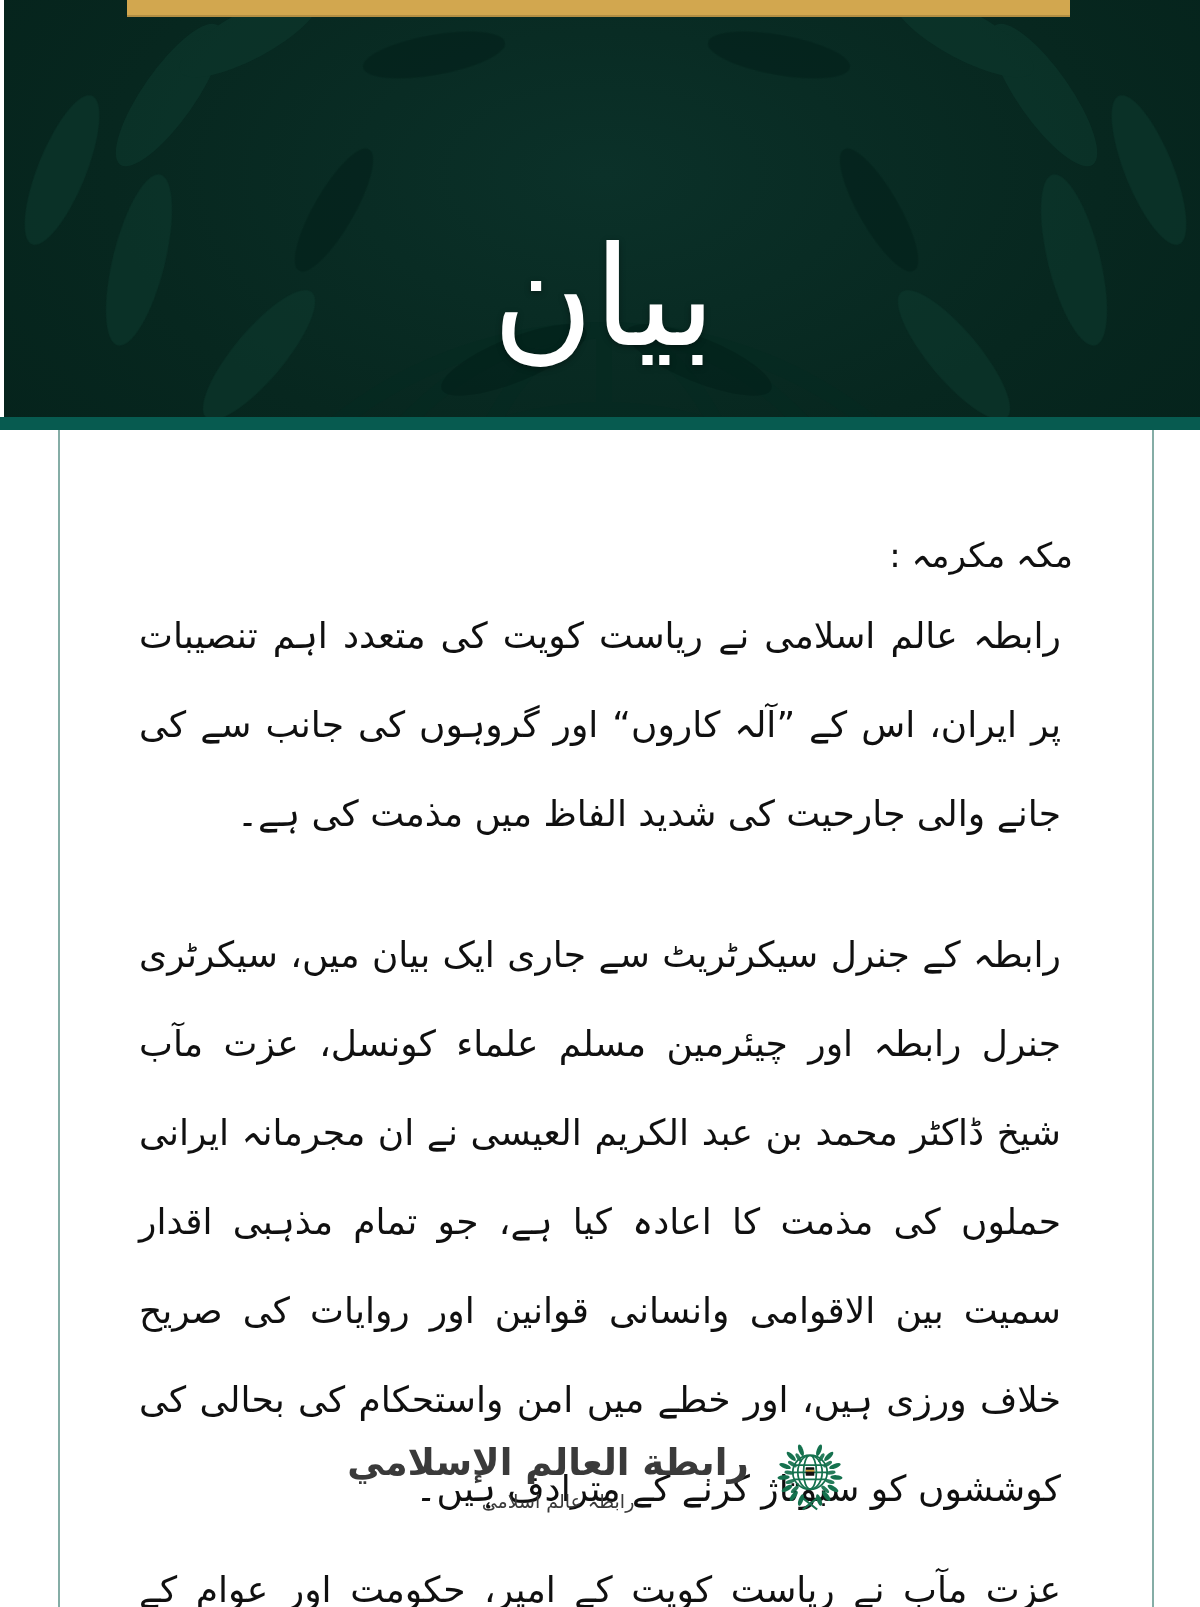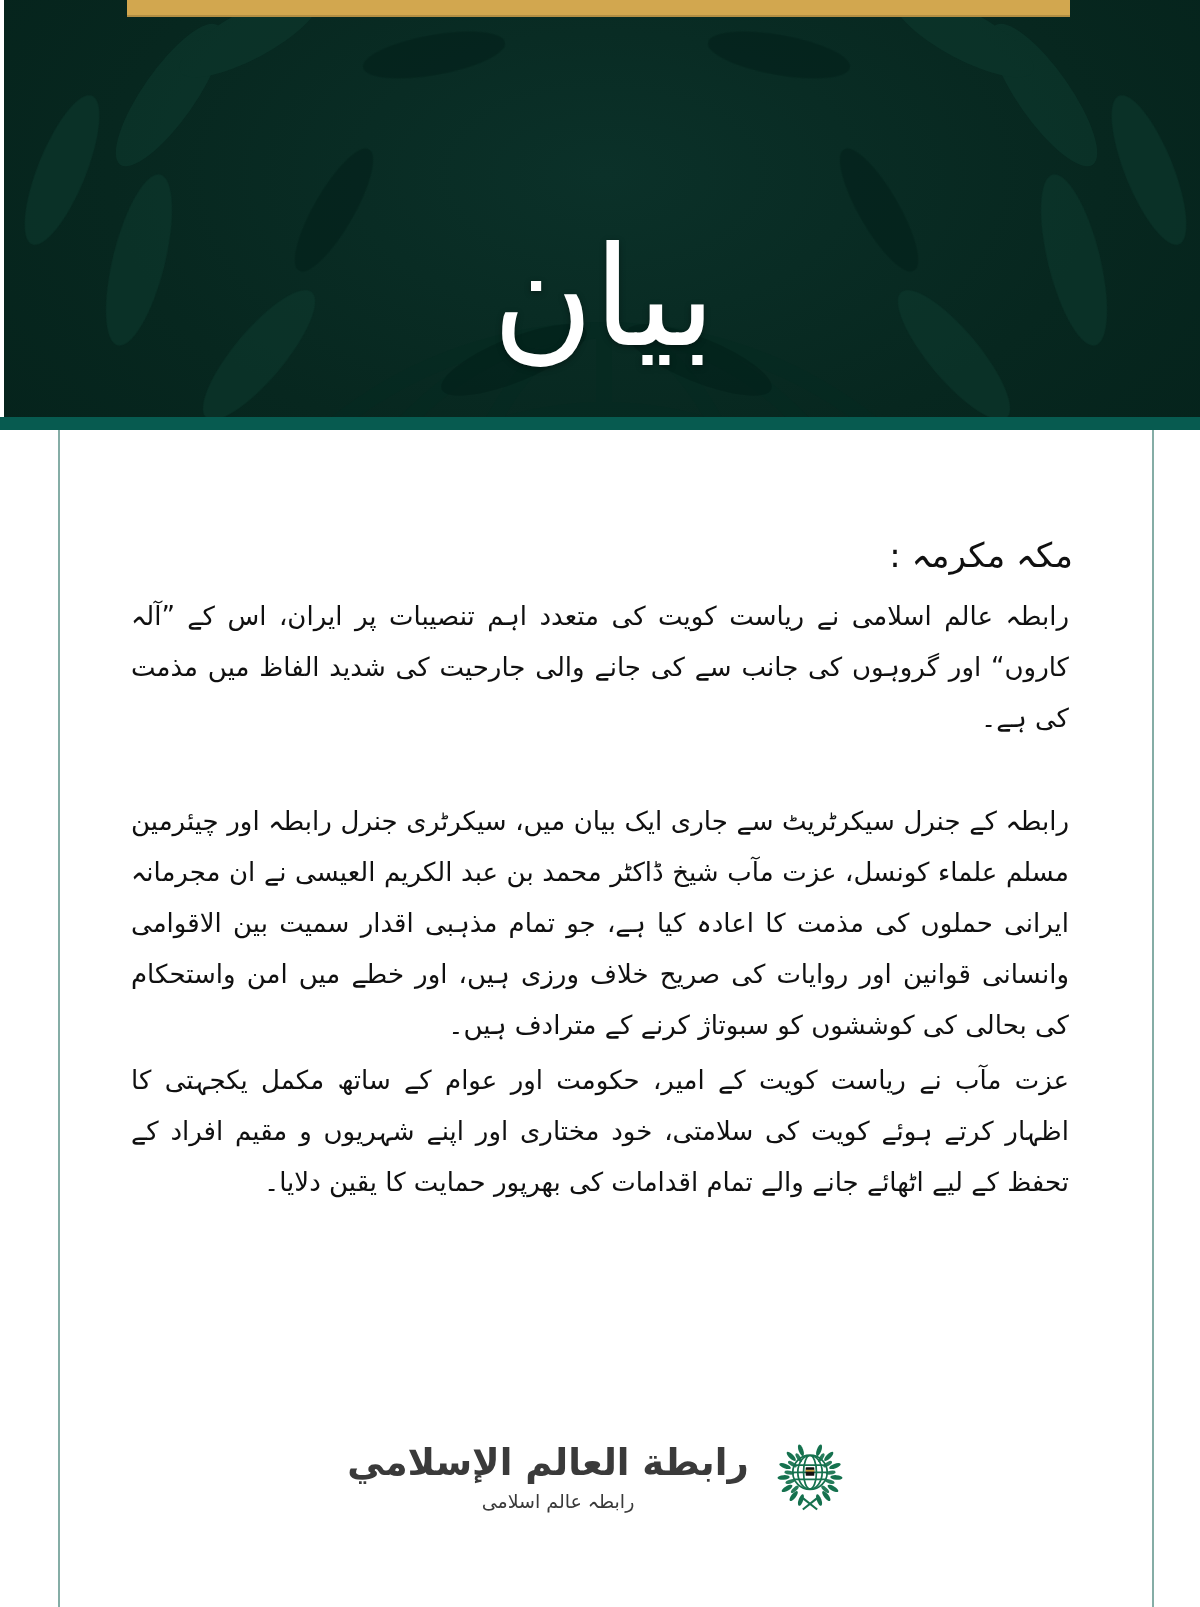--- a/index.html
+++ b/index.html
@@ -55,22 +55,22 @@
     direction:rtl;
     color:var(--text-ink,#101010);
     font-family:"DejaVu Sans", sans-serif;
   }
   .doc .dateline{
     font-size:34px;font-weight:normal;
     margin:0 0 16px 0;
     text-align:right;
   }
   .doc p{
-    font-size:26px;line-height:51px;
-    margin:4px;
+    font-size:36px;line-height:89px;
+    margin:12px;
     text-align:justify;
     text-align-last:right;
   }
   .doc p.para-1{margin-bottom:52px;}
 
   
   .footer-logo{
     position:absolute;top:1432px;left:0;width:1200px;
     display:flex;flex-direction:row-reverse;
     align-items:center;justify-content:center;

